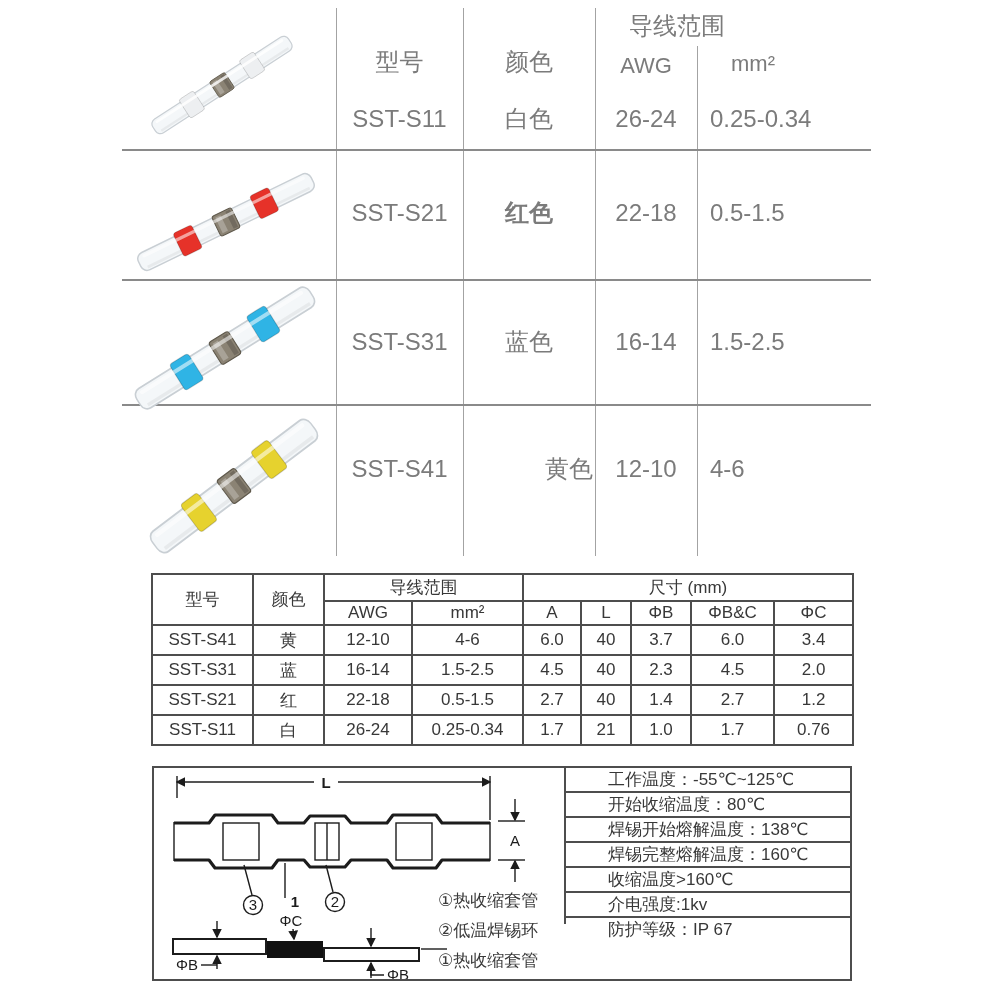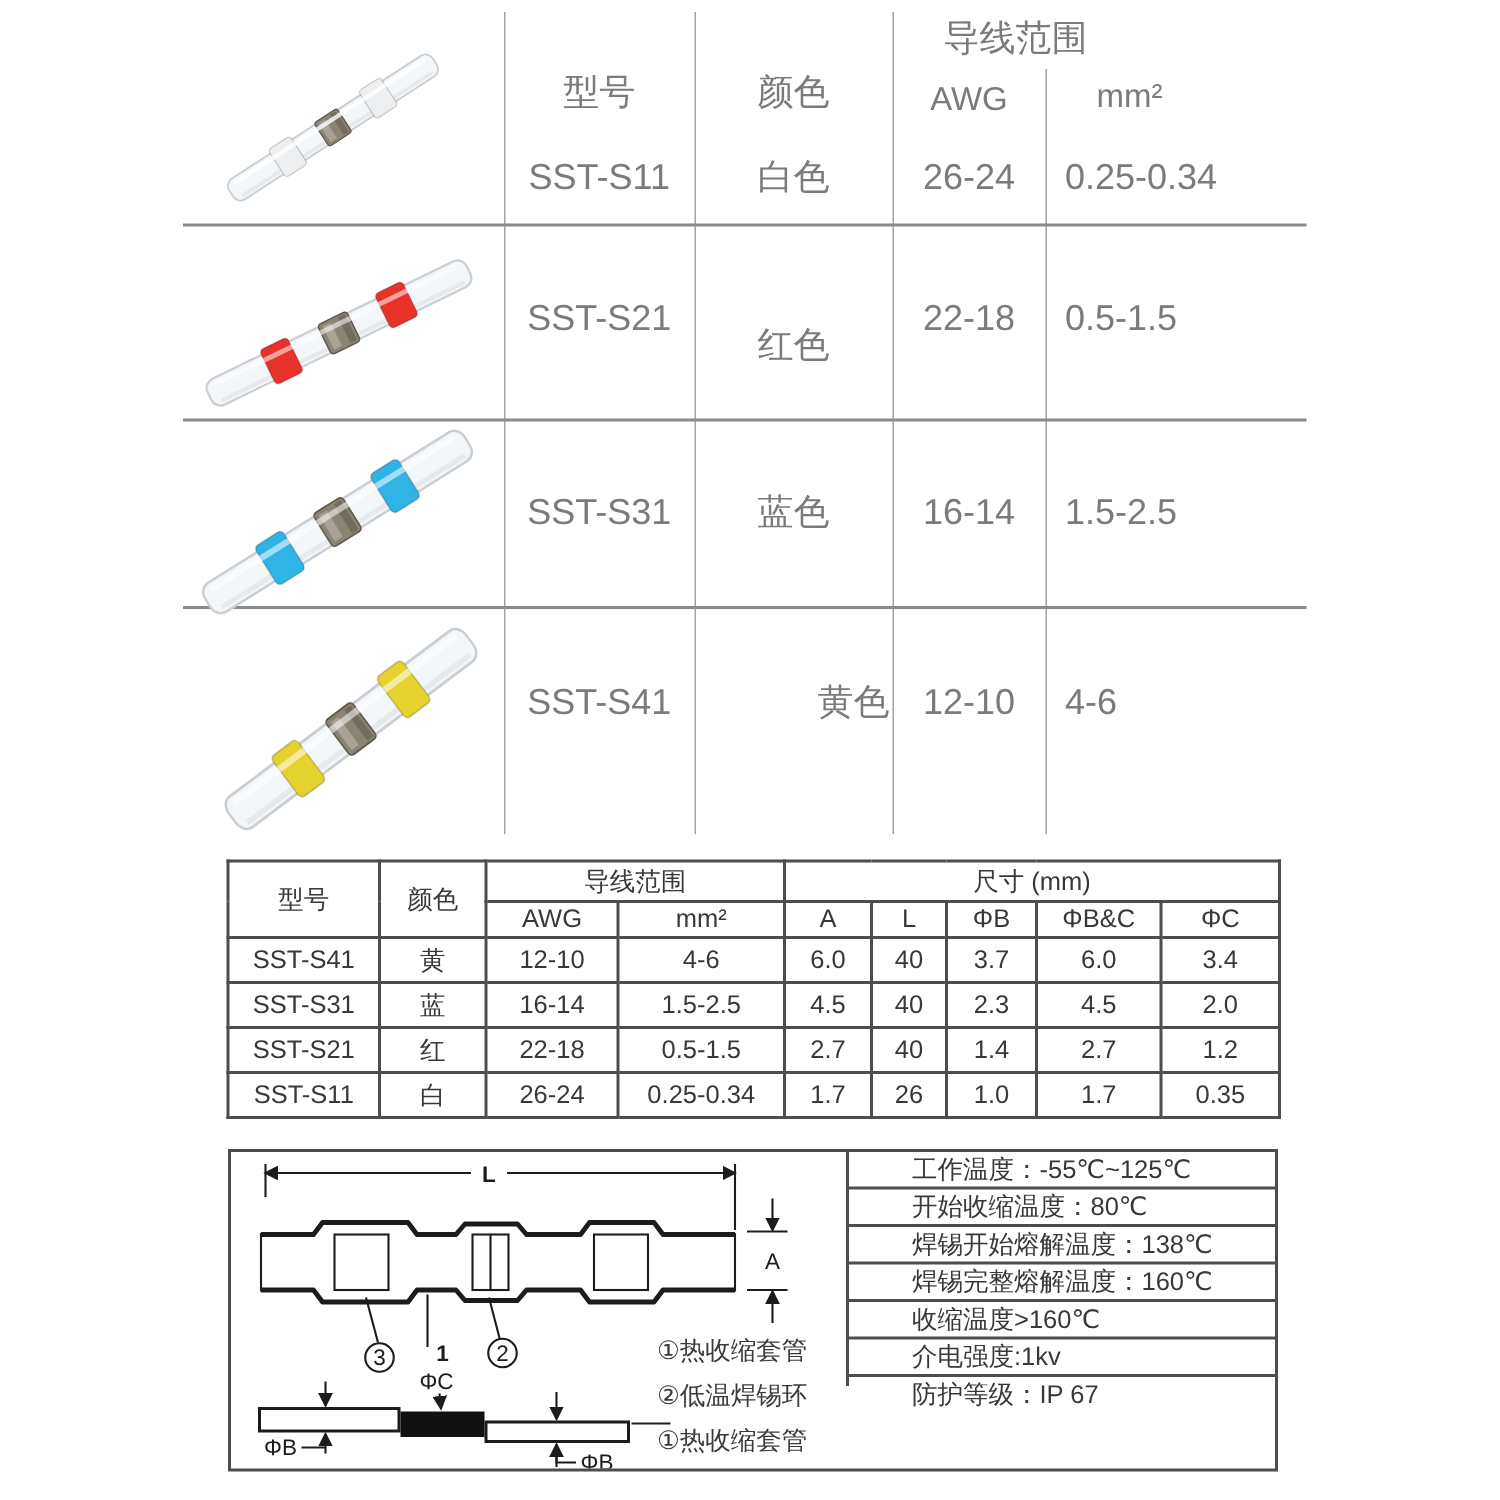--- a/index.html
+++ b/index.html
@@ -93,21 +93,21 @@
       <rect x="8" y="27" width="184" height="3" fill="#000" opacity="0.05"></rect>
       <rect x="46" y="8.5" width="21" height="27" rx="3" stroke="rgba(0,0,0,0.18)" stroke-width="1" fill="#e63229"></rect>
       <rect x="133" y="8.5" width="21" height="27" rx="3" stroke="rgba(0,0,0,0.18)" stroke-width="1" fill="#e63229"></rect>
       <rect x="89" y="10.5" width="22" height="23" rx="2.5" stroke="#5f594c" stroke-width="1" fill="#8b8374"></rect>
       <rect x="104" y="12" width="5" height="20" fill="#000" opacity="0.18"></rect>
       <rect x="92" y="13" width="6" height="18" fill="#fff" opacity="0.25"></rect>
       <rect x="8" y="14.5" width="184" height="3.5" rx="1.75" fill="#ffffff" opacity="0.55"></rect>
     </svg>
   </div>
   <div class="tt ctr col-model" style="top:199px;">SST-S21</div>
-  <div class="tt ctr col-color" style="top:217px;">红色</div>
+  <div class="tt ctr col-color" style="top:199px;font-weight:bold;">红色</div>
   <div class="tt ctr col-awg" style="top:199px;">22-18</div>
   <div class="tt col-mm2" style="top:199px;">0.5-1.5</div>
 
   <div class="conn conn-s31">
     <svg viewBox="0 0 200 44" preserveAspectRatio="none">
       <rect x="2" y="12" width="196" height="20" rx="7" fill="#f4f7f9" stroke="#c9cfd4" stroke-width="1.5"></rect>
       <rect x="8" y="27" width="184" height="3" fill="#000" opacity="0.05"></rect>
       <rect x="46" y="8.5" width="21" height="27" rx="3" stroke="rgba(0,0,0,0.18)" stroke-width="1" fill="#2fb4e5"></rect>
       <rect x="133" y="8.5" width="21" height="27" rx="3" stroke="rgba(0,0,0,0.18)" stroke-width="1" fill="#2fb4e5"></rect>
       <rect x="89" y="10.5" width="22" height="23" rx="2.5" stroke="#5f594c" stroke-width="1" fill="#8b8374"></rect>
@@ -199,24 +199,24 @@
     <td>1.4</td>
     <td>2.7</td>
     <td>1.2</td>
   </tr>
   <tr>
     <td>SST-S11</td>
     <td>白</td>
     <td>26-24</td>
     <td>0.25-0.34</td>
     <td>1.7</td>
-    <td>26</td>
+    <td>21</td>
     <td>1.0</td>
     <td>1.7</td>
-    <td>0.35</td>
+    <td>0.76</td>
   </tr>
 </tbody>
   </table>
 
 <div id="bottom-box">
 
   <div id="diagram-cell">
     <svg id="diagram-svg" width="410" height="211" viewBox="0 0 410 211">
       <defs>
         <marker id="ah" viewBox="0 0 10 10" refX="8.5" refY="5" markerWidth="7" markerHeight="7" orient="auto-start-reverse">

